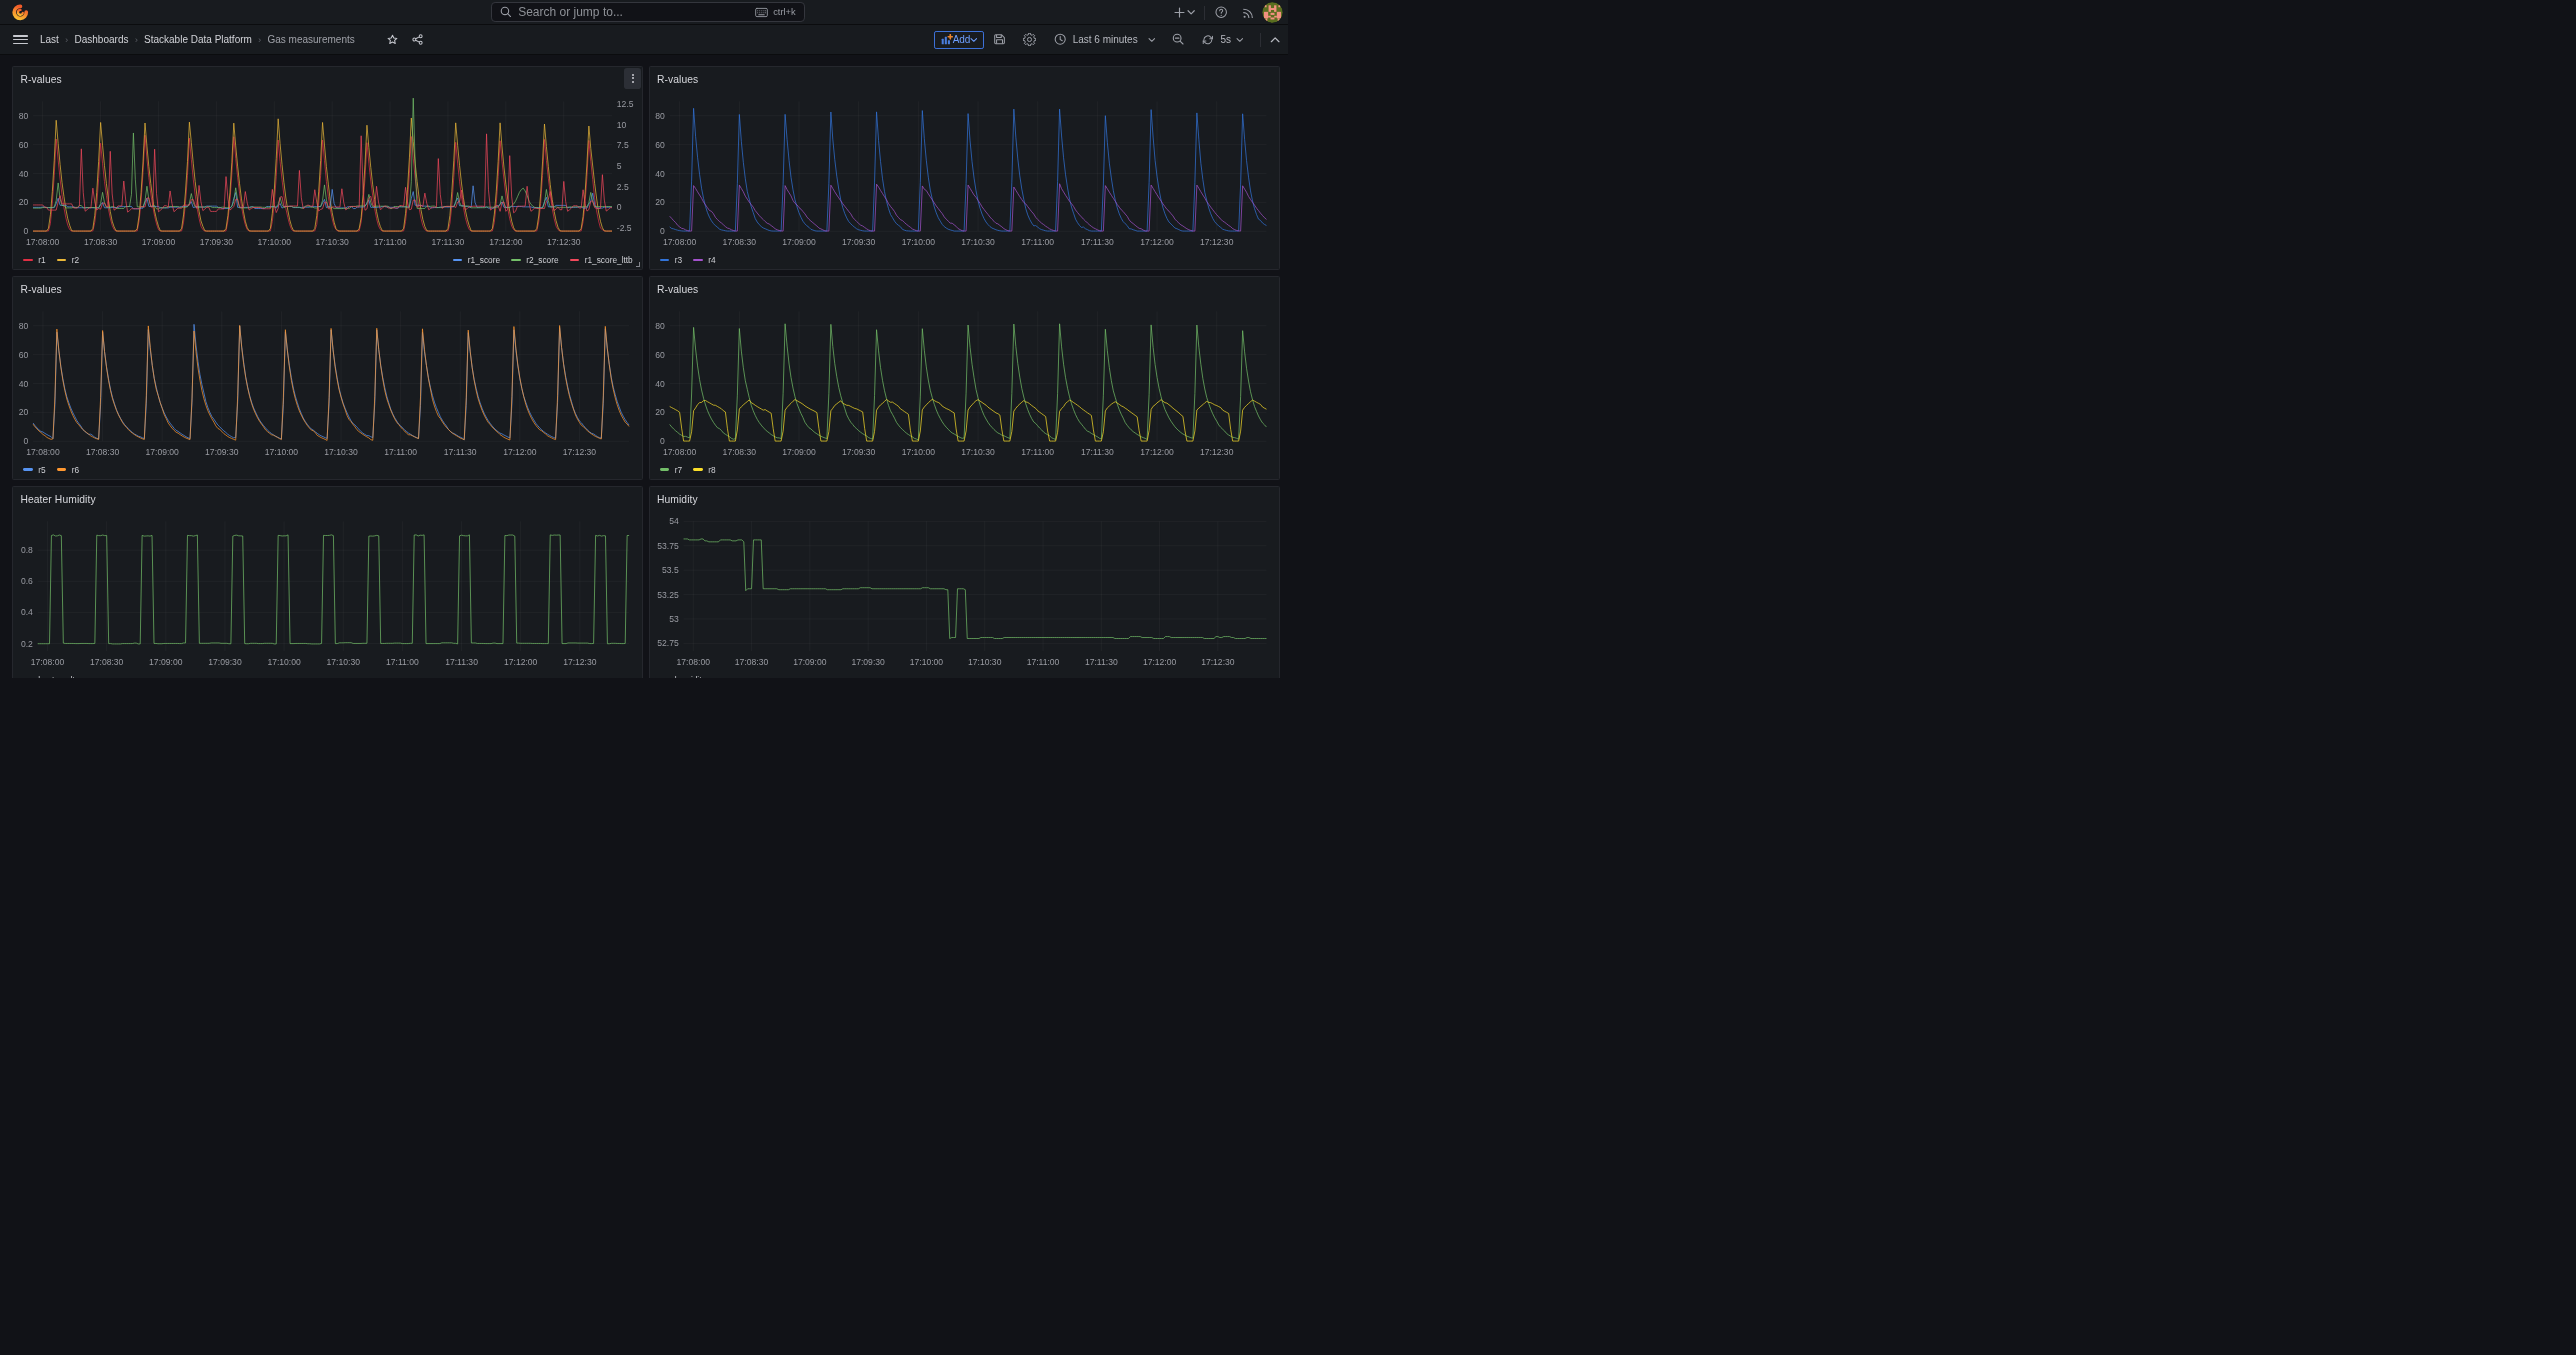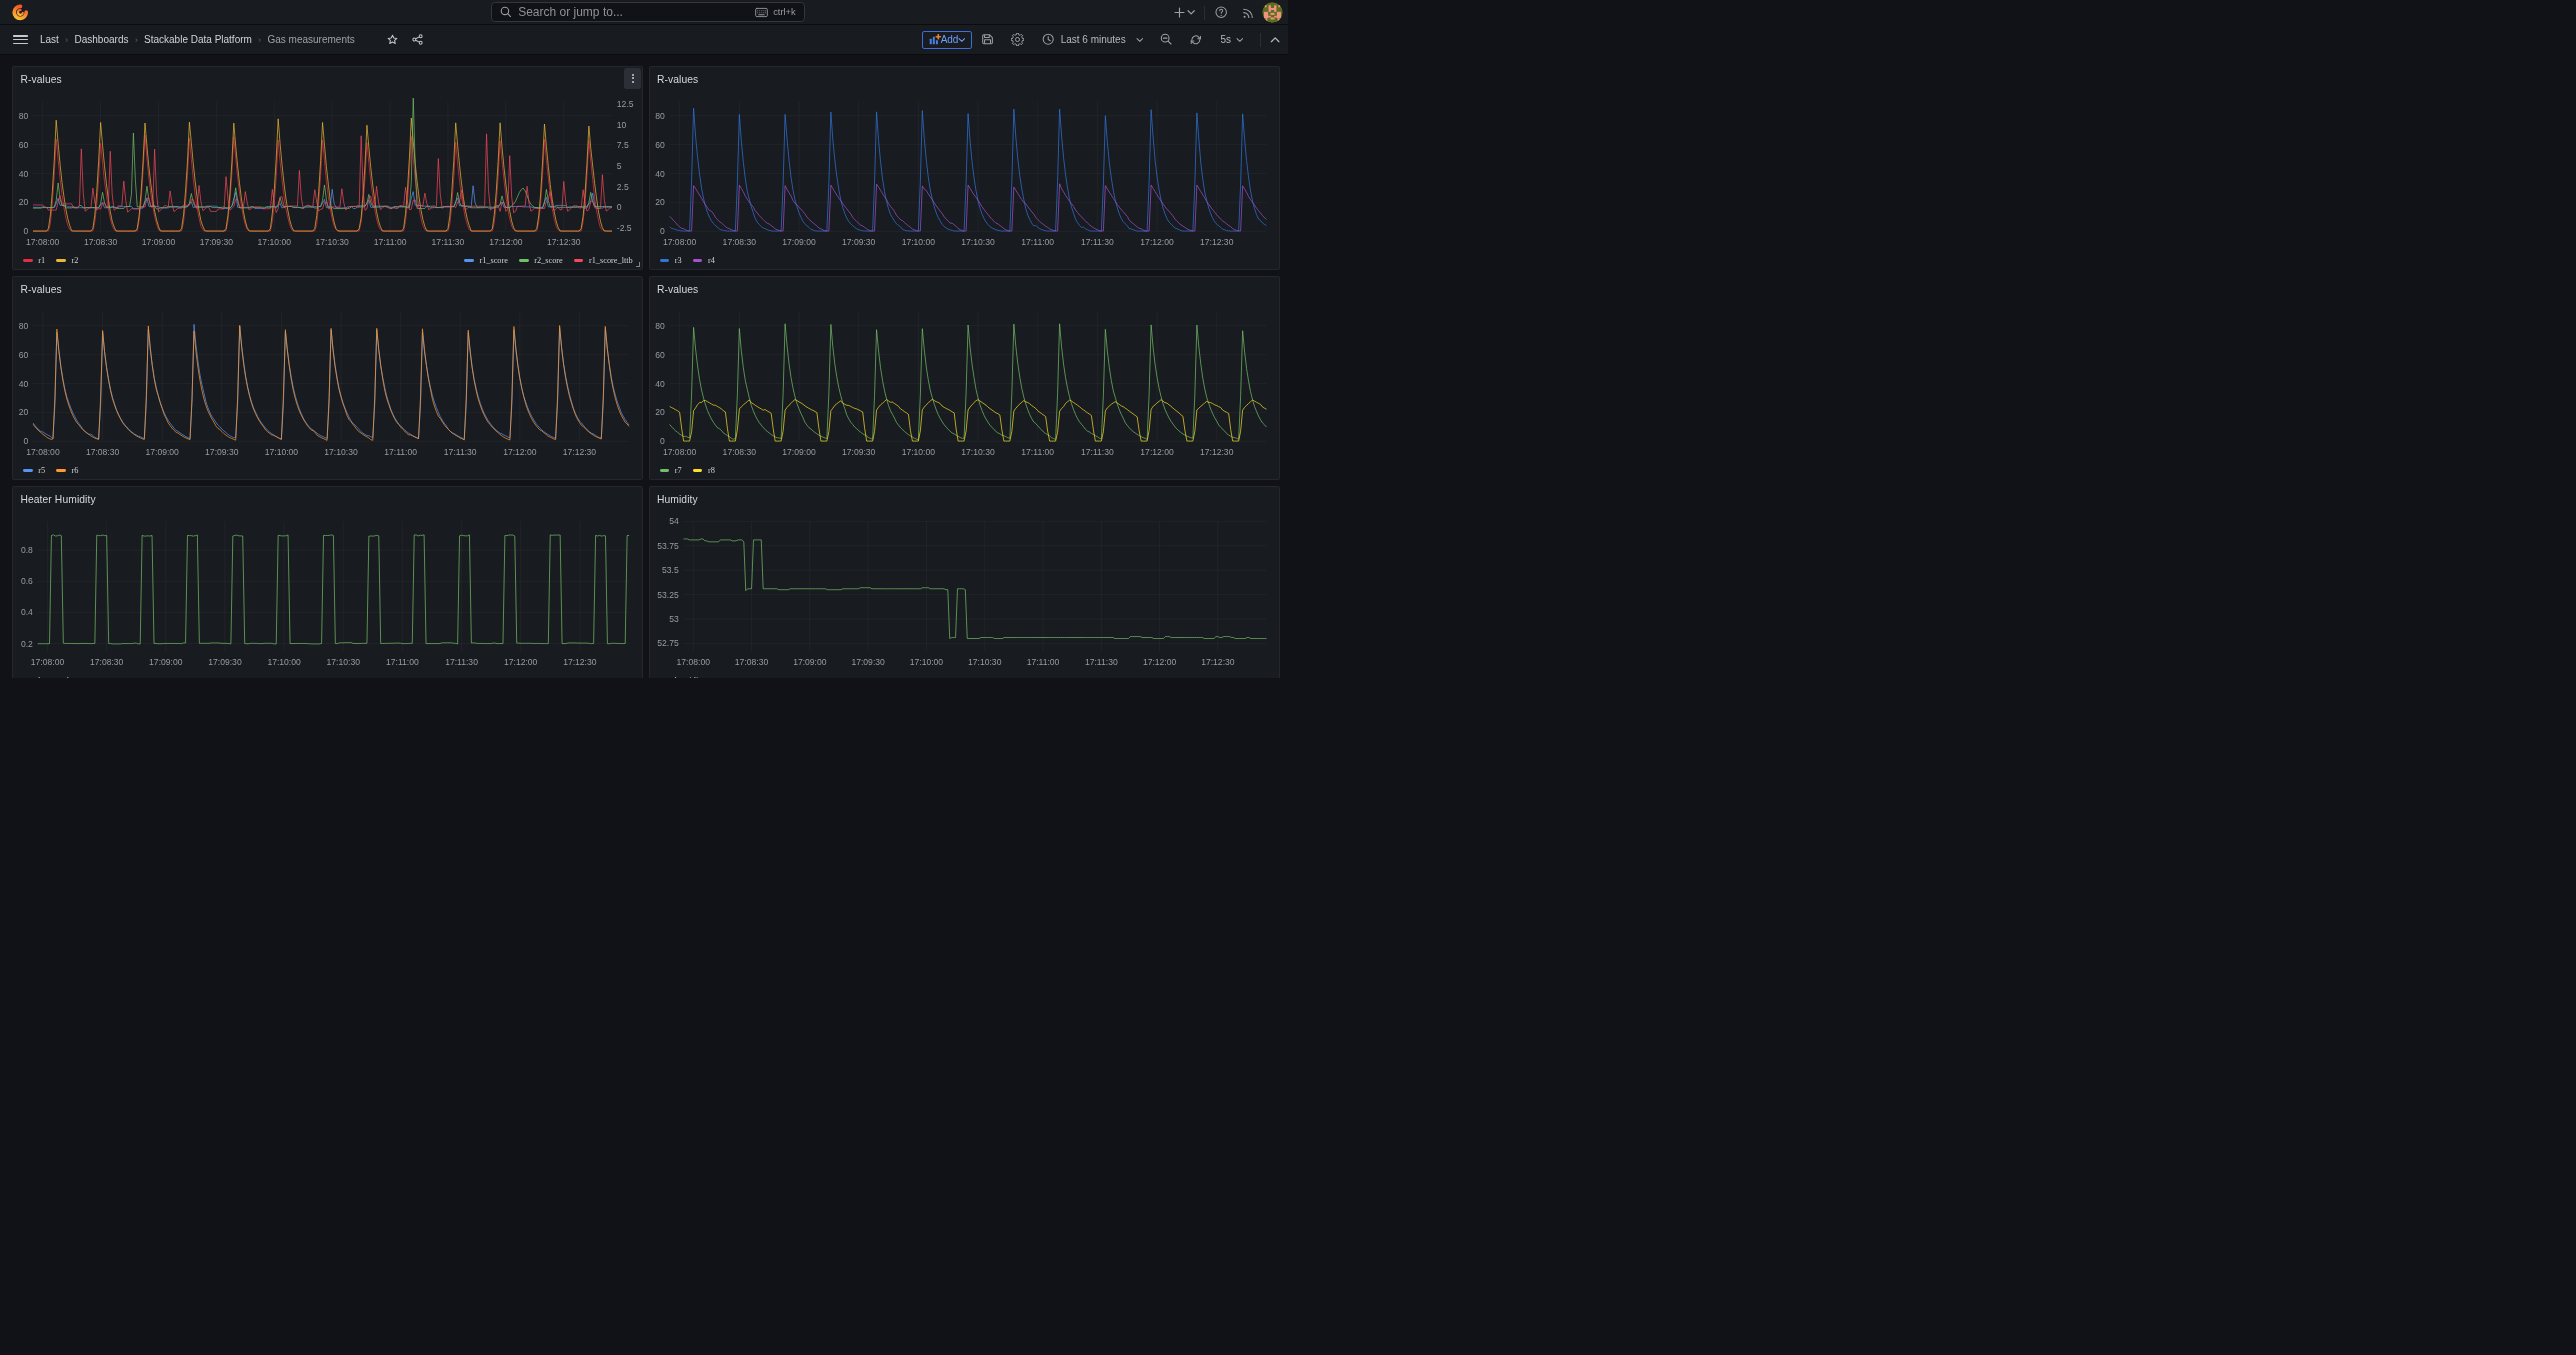--- a/index.html
+++ b/index.html
@@ -35,21 +35,21 @@
     border:0.7px solid #3d71d9; border-radius:2.1px; color:#6e9fff; font-size:10px; font-weight:500; }
   .tbtxt { color:#b7b9c0; font-size:10px; }
 
   .dash { position:relative; padding:11px 8.3px 0 12.4px; }
   .grid { display:grid; grid-template-columns:631px 631px; grid-auto-rows:204px; gap:5.9px 5.5px; }
   .panel { position:relative; background:#181b1f; border:0.7px solid #25272d; border-radius:1.4px; }
   .ptitle { position:absolute; left:7px; top:4.8px; height:16.6px; line-height:16.6px;
     font-size:10.3px; font-weight:500; color:#d8d9de; letter-spacing:0.1px; }
   .plot { position:absolute; left:0; top:0; width:100%; height:100%; }
   .legend { position:absolute; left:9.7px; right:9.7px; bottom:4.1px; display:flex;
-    justify-content:space-between; align-items:center; font-size:8.3px; color:#d0d1d6;font-family:Liberation Serif, serif; }
+    justify-content:space-between; align-items:center; font-size:8.3px; color:#d0d1d6; }
   .lgrp { display:flex; gap:11px; }
   .li { display:flex; align-items:center; cursor:pointer; white-space:nowrap; }
   .li i { display:inline-block; width:9.7px; height:2.8px; border-radius:1.4px; margin-right:5.5px; }
   .kebab { position:absolute; top:0.7px; right:1.4px; width:16.6px; height:21.4px; background:#2c2f36;
     border-radius:2.8px; display:none; align-items:center; justify-content:center; flex-direction:column; gap:1.1px; cursor:pointer; }
   .kebab b { width:2.1px; height:2.1px; border-radius:50%; background:#cdced4; }
   .panel[data-hovered="true"] .kebab { display:flex; }
   .rsz { position:absolute; right:2.1px; bottom:2.1px; width:4.8px; height:4.8px;
     border-right:1.4px solid #83858c; border-bottom:1.4px solid #83858c; display:none; }
   .panel[data-hovered="true"] .rsz { display:block; }
@@ -254,21 +254,21 @@
     <span class="icnbtn" style="width:25px">
       <svg width="12.4" height="12.4" viewBox="0 0 18 18">
           <use href="#i-zoomout"></use>
         </svg>
     </span>
     <span class="icnbtn" style="width:25px;margin-left:4.8px">
       <svg width="11.7" height="11.7" viewBox="0 0 18 18">
           <use href="#i-refresh"></use>
         </svg>
     </span>
-    <span class="tbtxt" style="margin-left:12px">5s</span>
+    <span class="tbtxt" style="margin-left:0">5s</span>
     <span class="icnbtn" style="width:16.6px">
       <svg width="7.6" height="5.5" viewBox="0 0 12 9">
           <use href="#i-chevd"></use>
         </svg>
     </span>
     <span class="vdiv" style="margin-left:12.4px"></span>
     <span class="icnbtn" style="width:28px;margin-right:-9px;color:#b7b9c0">
       <svg width="10.3" height="7.6" viewBox="0 0 16 12">
           <use href="#i-chevu"></use>
         </svg>

